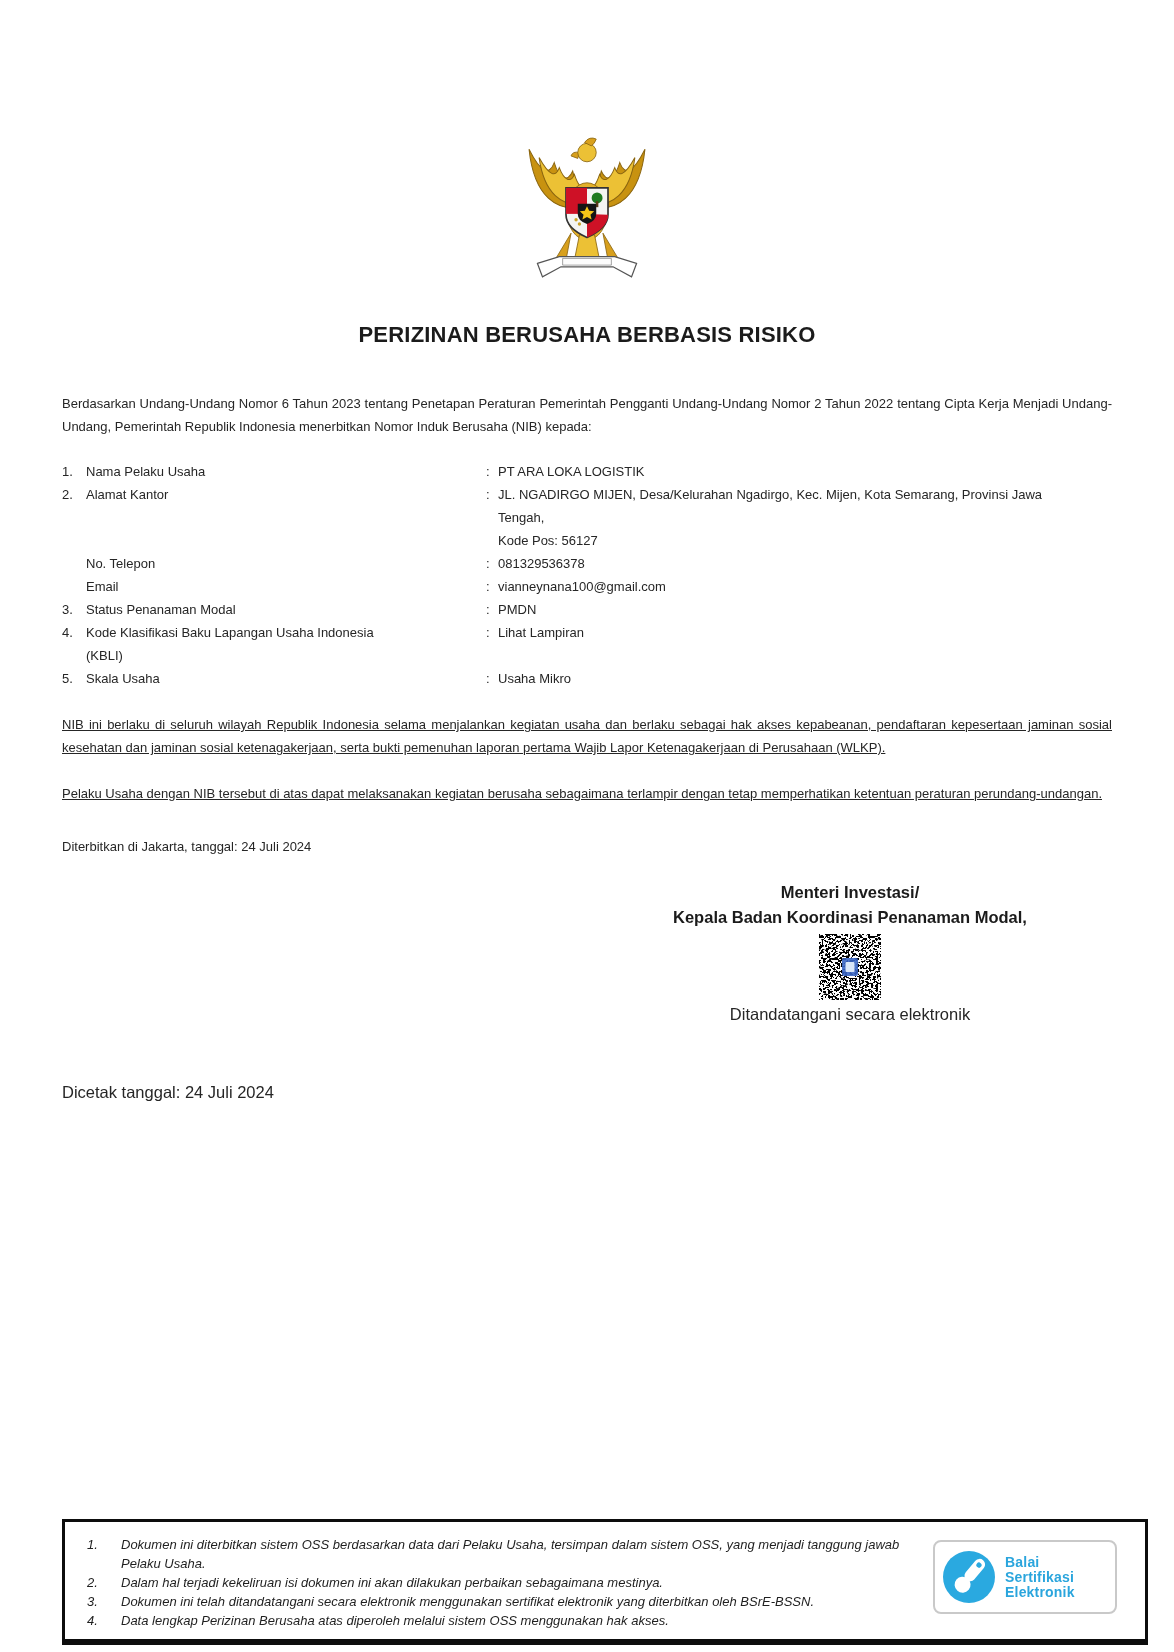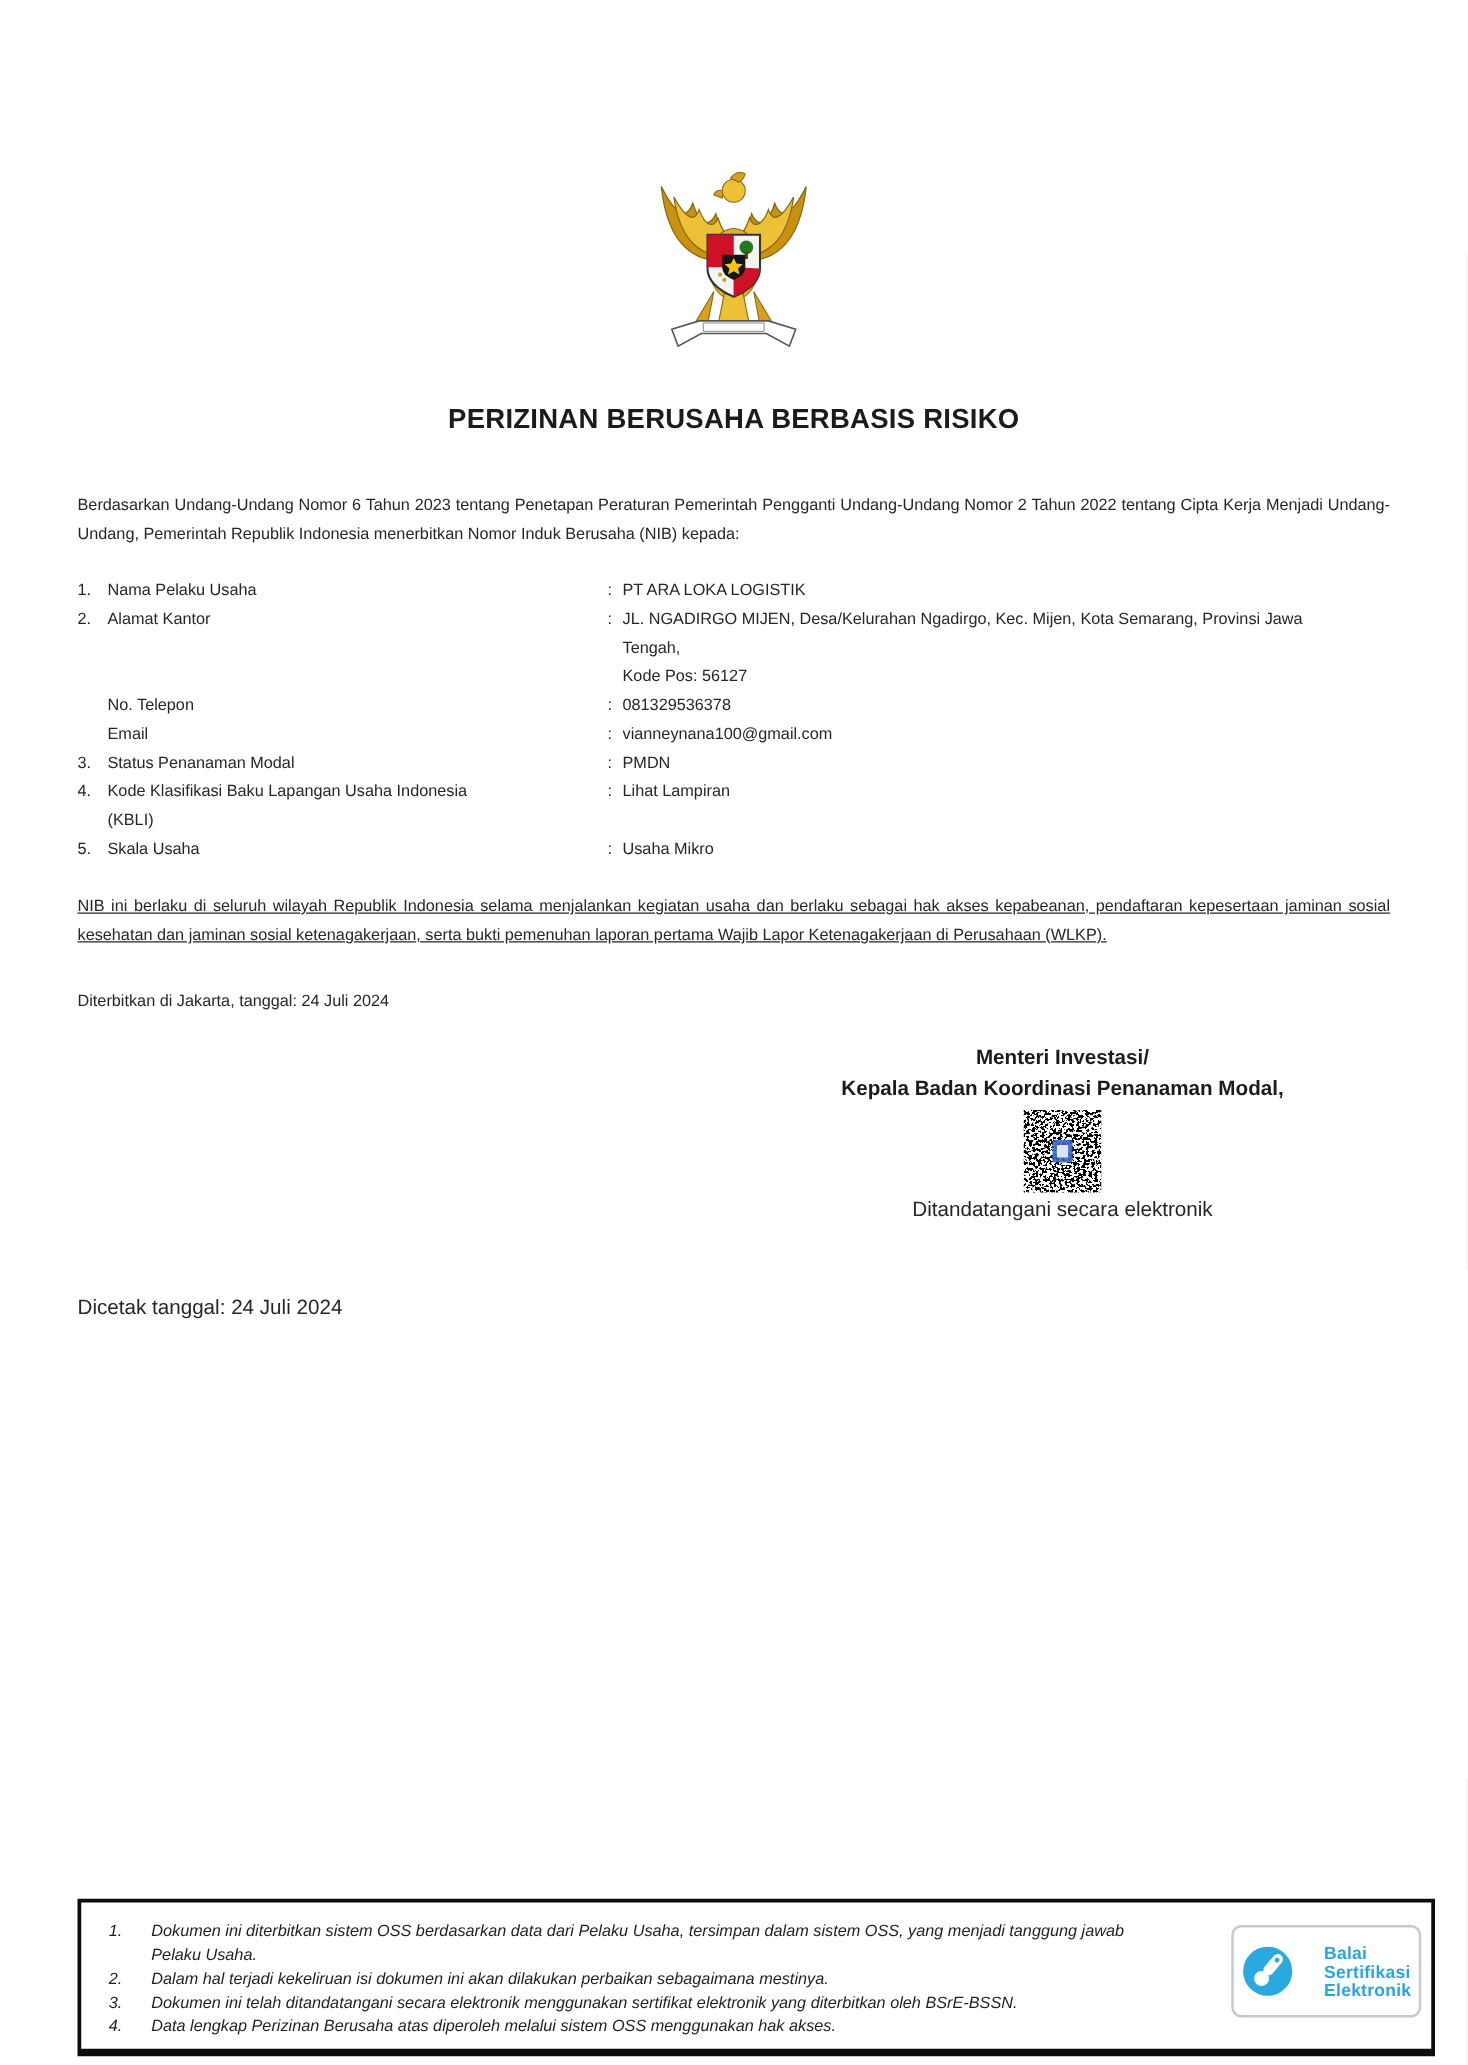--- a/index.html
+++ b/index.html
@@ -43,24 +43,24 @@
     position:absolute;left:62px;right:26px;bottom:7px;
     border:3px solid #0d0d0d;border-bottom-width:6px;
     padding:13px 16px 9px 14px;
     box-sizing:border-box;
   }
   .notes{width:835px;font-style:italic;font-size:13px;line-height:19px;color:#1f1f1f;}
   .nrow{display:flex;align-items:flex-start;}
   .nnum{flex:0 0 34px;padding-left:8px;}
   .ntext{flex:1;}
   .bse-box{
-    position:absolute;right:8px;top:18px;
-    width:152px;height:74px;
+    position:absolute;right:28px;top:18px;
+    width:184px;height:74px;
     border:2px solid #c9c9c9;border-radius:8px;background:#fff;
-    display:flex;align-items:center;gap:24px;padding:4px 6px;box-sizing:border-box;
+    display:flex;align-items:center;gap:8px;padding:4px 6px;box-sizing:border-box;
   }
   .bse-text{
     color:#2aa5dd;font-weight:bold;font-size:14px;line-height:15px;letter-spacing:.2px;
   }
 </style>
 </head>
 <body>
 
 <div class="page">
 
@@ -158,20 +158,21 @@
       </div>
       <div class="frow">
         <span class="fnum">5.</span>
         <span class="flabel">Skala Usaha</span>
         <span class="fcolon">:</span>
         <span class="fvalue">Usaha Mikro</span>
       </div>
     </div>
 
     <p class="para">NIB ini berlaku di seluruh wilayah Republik Indonesia selama menjalankan kegiatan usaha dan berlaku sebagai hak akses kepabeanan, pendaftaran kepesertaan jaminan sosial kesehatan dan jaminan sosial ketenagakerjaan, serta bukti pemenuhan laporan pertama Wajib Lapor Ketenagakerjaan di Perusahaan (WLKP).</p>
+    <p class="para">Pelaku Usaha dengan NIB tersebut di atas dapat melaksanakan kegiatan berusaha sebagaimana terlampir dengan tetap memperhatikan ketentuan peraturan perundang-undangan.</p>
     <p class="issued">Diterbitkan di Jakarta, tanggal: 24 Juli 2024</p>
   </div>
 
   <div class="sig-block">
     <div class="sig-name">Menteri Investasi/</div>
     <div class="sig-name">Kepala Badan Koordinasi Penanaman Modal,</div>
     <svg class="qr" width="62" height="66">
       <defs>
         <filter id="qrf" x="0" y="0" width="100%" height="100%">
           <feTurbulence type="fractalNoise" baseFrequency="0.42 0.45" numOctaves="2" seed="11"></feTurbulence>

